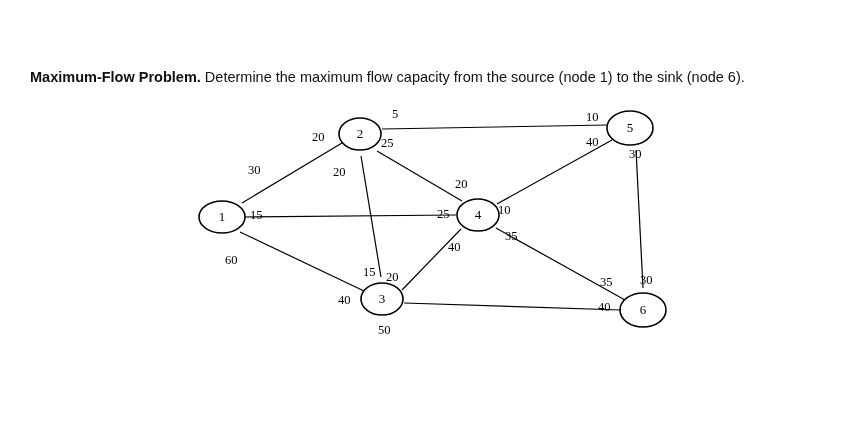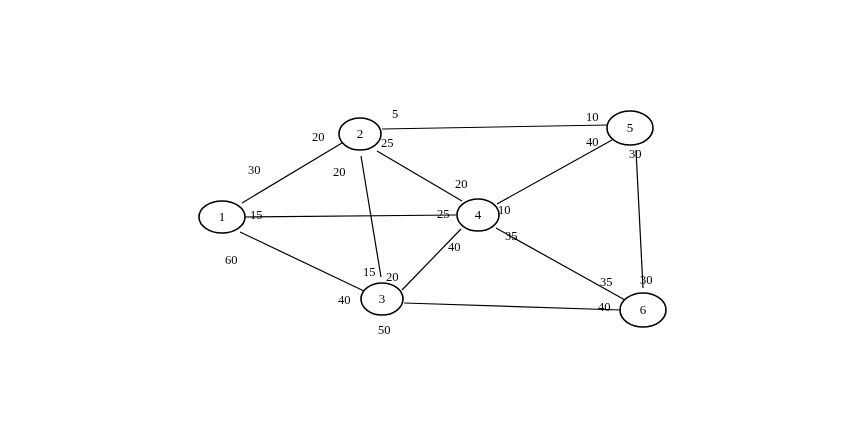--- a/index.html
+++ b/index.html
@@ -66,20 +66,23 @@
     font-family: "Liberation Serif", serif;
     font-size: 12.5px;
     fill: #000000;
   }
 </style>
 </head>
 <body>
 
 <div id="page">
 
+  <div id="problem-statement">
+    <span class="lead">Maximum-Flow Problem.</span><span> Determine the maximum flow capacity from the source (node 1) to the sink (node 6).</span>
+  </div>
 
   <div id="graph-wrap">
     <svg class="graph" viewBox="0 0 852 290" xmlns="http://www.w3.org/2000/svg">
 
       <g>
         <line class="edge-line" x1="242" y1="107" x2="342" y2="47"></line>
         <line class="edge-line" x1="244" y1="121" x2="456" y2="119"></line>
         <line class="edge-line" x1="240" y1="136" x2="364" y2="195"></line>
         <line class="edge-line" x1="382" y1="33" x2="608" y2="29"></line>
         <line class="edge-line" x1="361" y1="60" x2="381" y2="181"></line>

